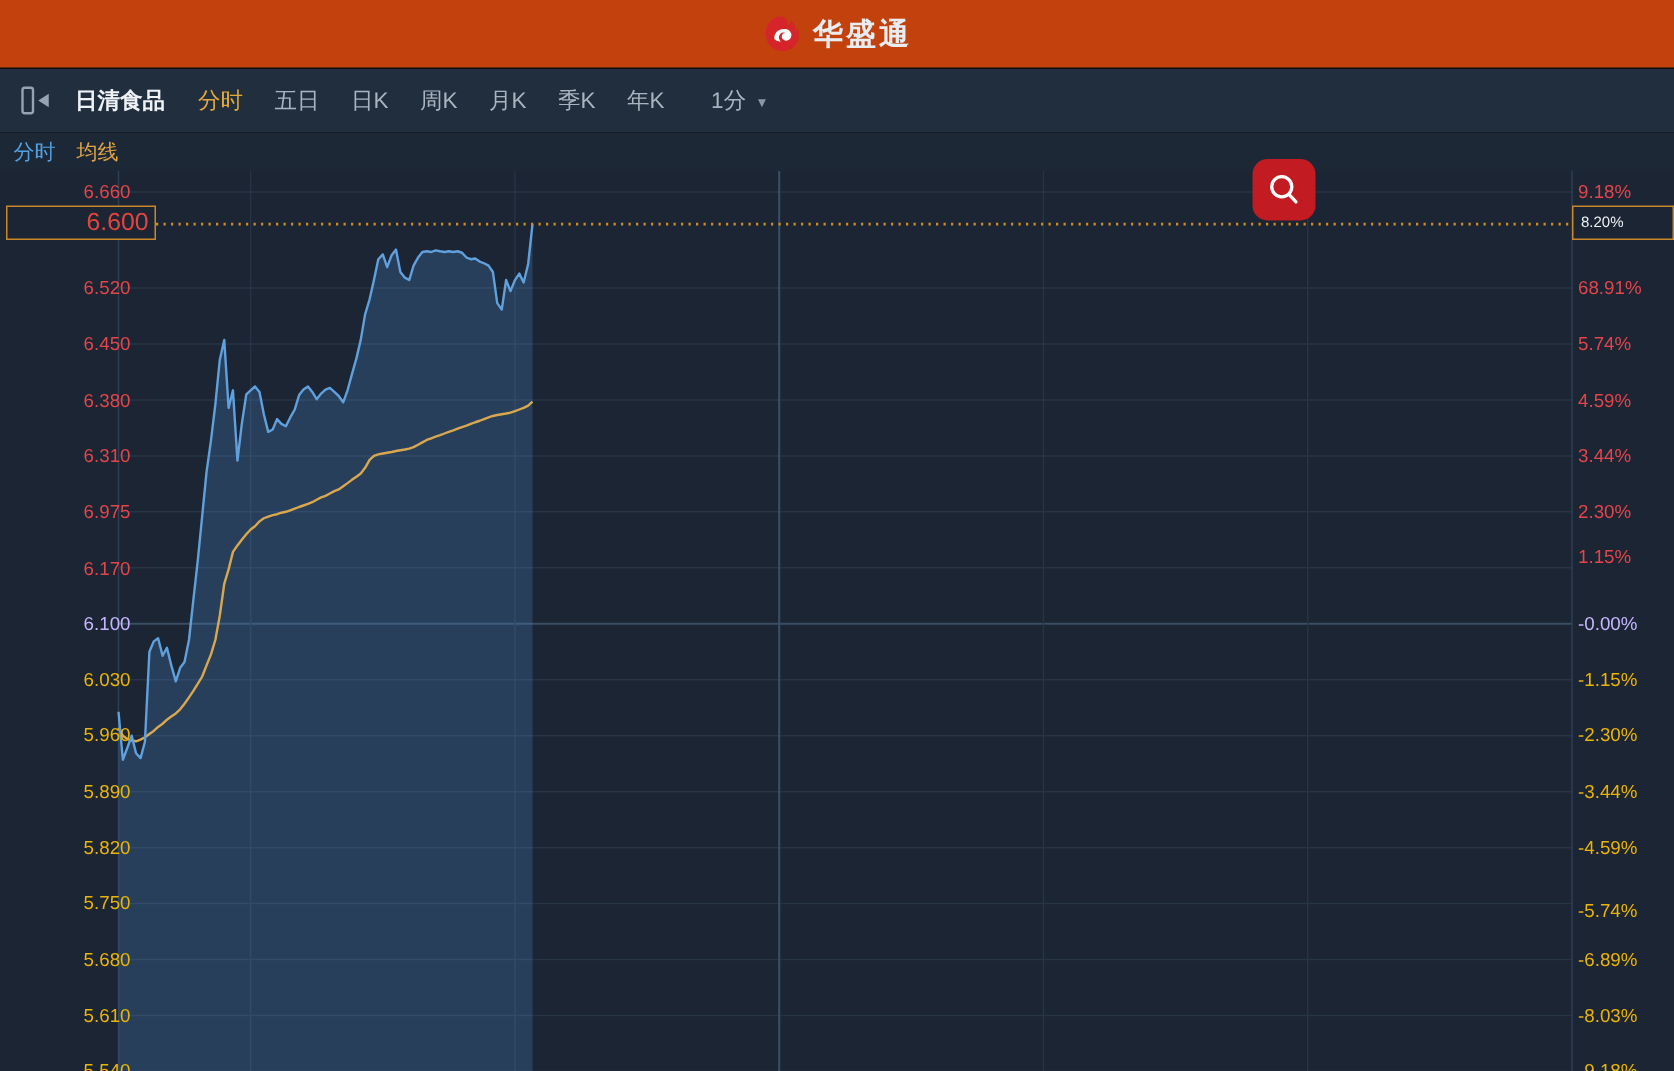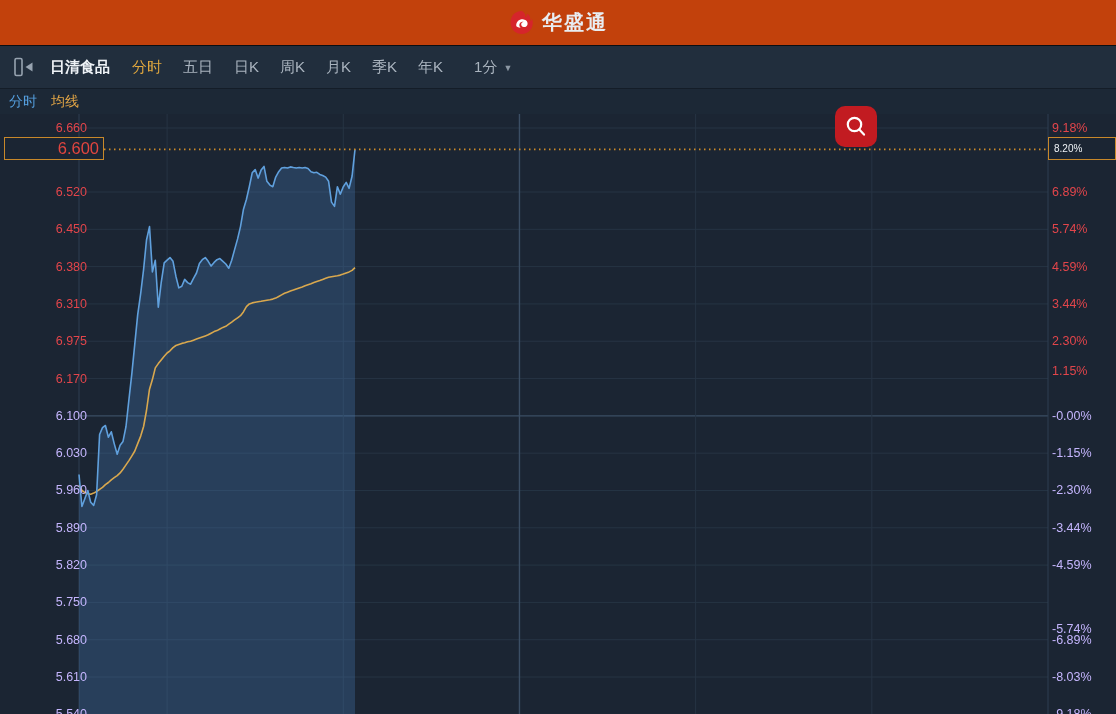--- a/index.html
+++ b/index.html
@@ -31,21 +31,21 @@
           display:flex;align-items:center;gap:14px;padding-left:9px;box-sizing:border-box;}
   .sub{font-size:14px;cursor:pointer;}
   .sub.blue{color:#55a0e0;}
   .sub.gold{color:#e0a445;}
   
   .chart{position:absolute;left:0;top:114px;width:1116px;height:600px;background:#1b2533;overflow:hidden;}
   .chart svg{position:absolute;left:0;top:0;}
   .axis-label{position:absolute;height:16px;line-height:16px;font-size:12.5px;}
   .axis-label.left{left:15px;width:72px;text-align:right;}
   .axis-label.right{left:1052px;width:62px;text-align:left;}
-  .up{color:#e2454b;} .down{color:#c4b5fd;} .flat{color:#c4b5fd;}
+  .up{color:#e2454b;} .down{color:#eab308;} .flat{color:#c4b5fd;}
   .pbox{position:absolute;box-sizing:border-box;border:1px solid #c8882a;background:#1b2533;
         height:23px;display:flex;align-items:center;z-index:5;}
   .pbox.left{left:4px;width:100px;justify-content:flex-end;padding-right:4px;
         color:#e2453f;font-size:16.5px;}
   .pbox.right{left:1048px;width:68px;justify-content:flex-start;padding-left:5px;
         color:#eef2f6;font-size:10px;}
 </style>
 </head>
 <body>
 
@@ -160,32 +160,32 @@
         <div class="axis-label left down" style="top: 368.48px;">5.960</div>
         <div class="axis-label left down" style="top: 405.79px;">5.890</div>
         <div class="axis-label left down" style="top: 443.1px;">5.820</div>
         <div class="axis-label left down" style="top: 480.41px;">5.750</div>
         <div class="axis-label left down" style="top: 517.72px;">5.680</div>
         <div class="axis-label left down" style="top: 555.03px;">5.610</div>
         <div class="axis-label left down" style="top: 592.34px;">5.540</div>
       </div>
     <div id="axisR">
         <div class="axis-label right up" style="top: 6px;">9.18%</div>
-        <div class="axis-label right up" style="top: 70px;">6.89%</div>
+        <div class="axis-label right up" style="top: 70px;">68.91%</div>
         <div class="axis-label right up" style="top: 107.31px;">5.74%</div>
         <div class="axis-label right up" style="top: 144.62px;">4.59%</div>
         <div class="axis-label right up" style="top: 181.93px;">3.44%</div>
         <div class="axis-label right up" style="top: 219.24px;">2.30%</div>
         <div class="axis-label right up" style="top: 249px;">1.15%</div>
         <div class="axis-label right flat" style="top: 293.86px;">-0.00%</div>
         <div class="axis-label right down" style="top: 331.17px;">-1.15%</div>
         <div class="axis-label right down" style="top: 368.48px;">-2.30%</div>
         <div class="axis-label right down" style="top: 405.79px;">-3.44%</div>
         <div class="axis-label right down" style="top: 443.1px;">-4.59%</div>
-        <div class="axis-label right down" style="top: 507px;">-5.74%</div>
+        <div class="axis-label right down" style="top: 485px;">-5.74%</div>
         <div class="axis-label right down" style="top: 517.72px;">-6.89%</div>
         <div class="axis-label right down" style="top: 555.03px;">-8.03%</div>
         <div class="axis-label right down" style="top: 592.34px;">-9.18%</div>
       </div>
     <div class="pbox left" id="priceBox" style="top: 23.36px;">6.600</div>
     <div class="pbox right" id="pctBox" style="top: 23.36px;">8.20%</div>
   </div>
 
 </div>
 

